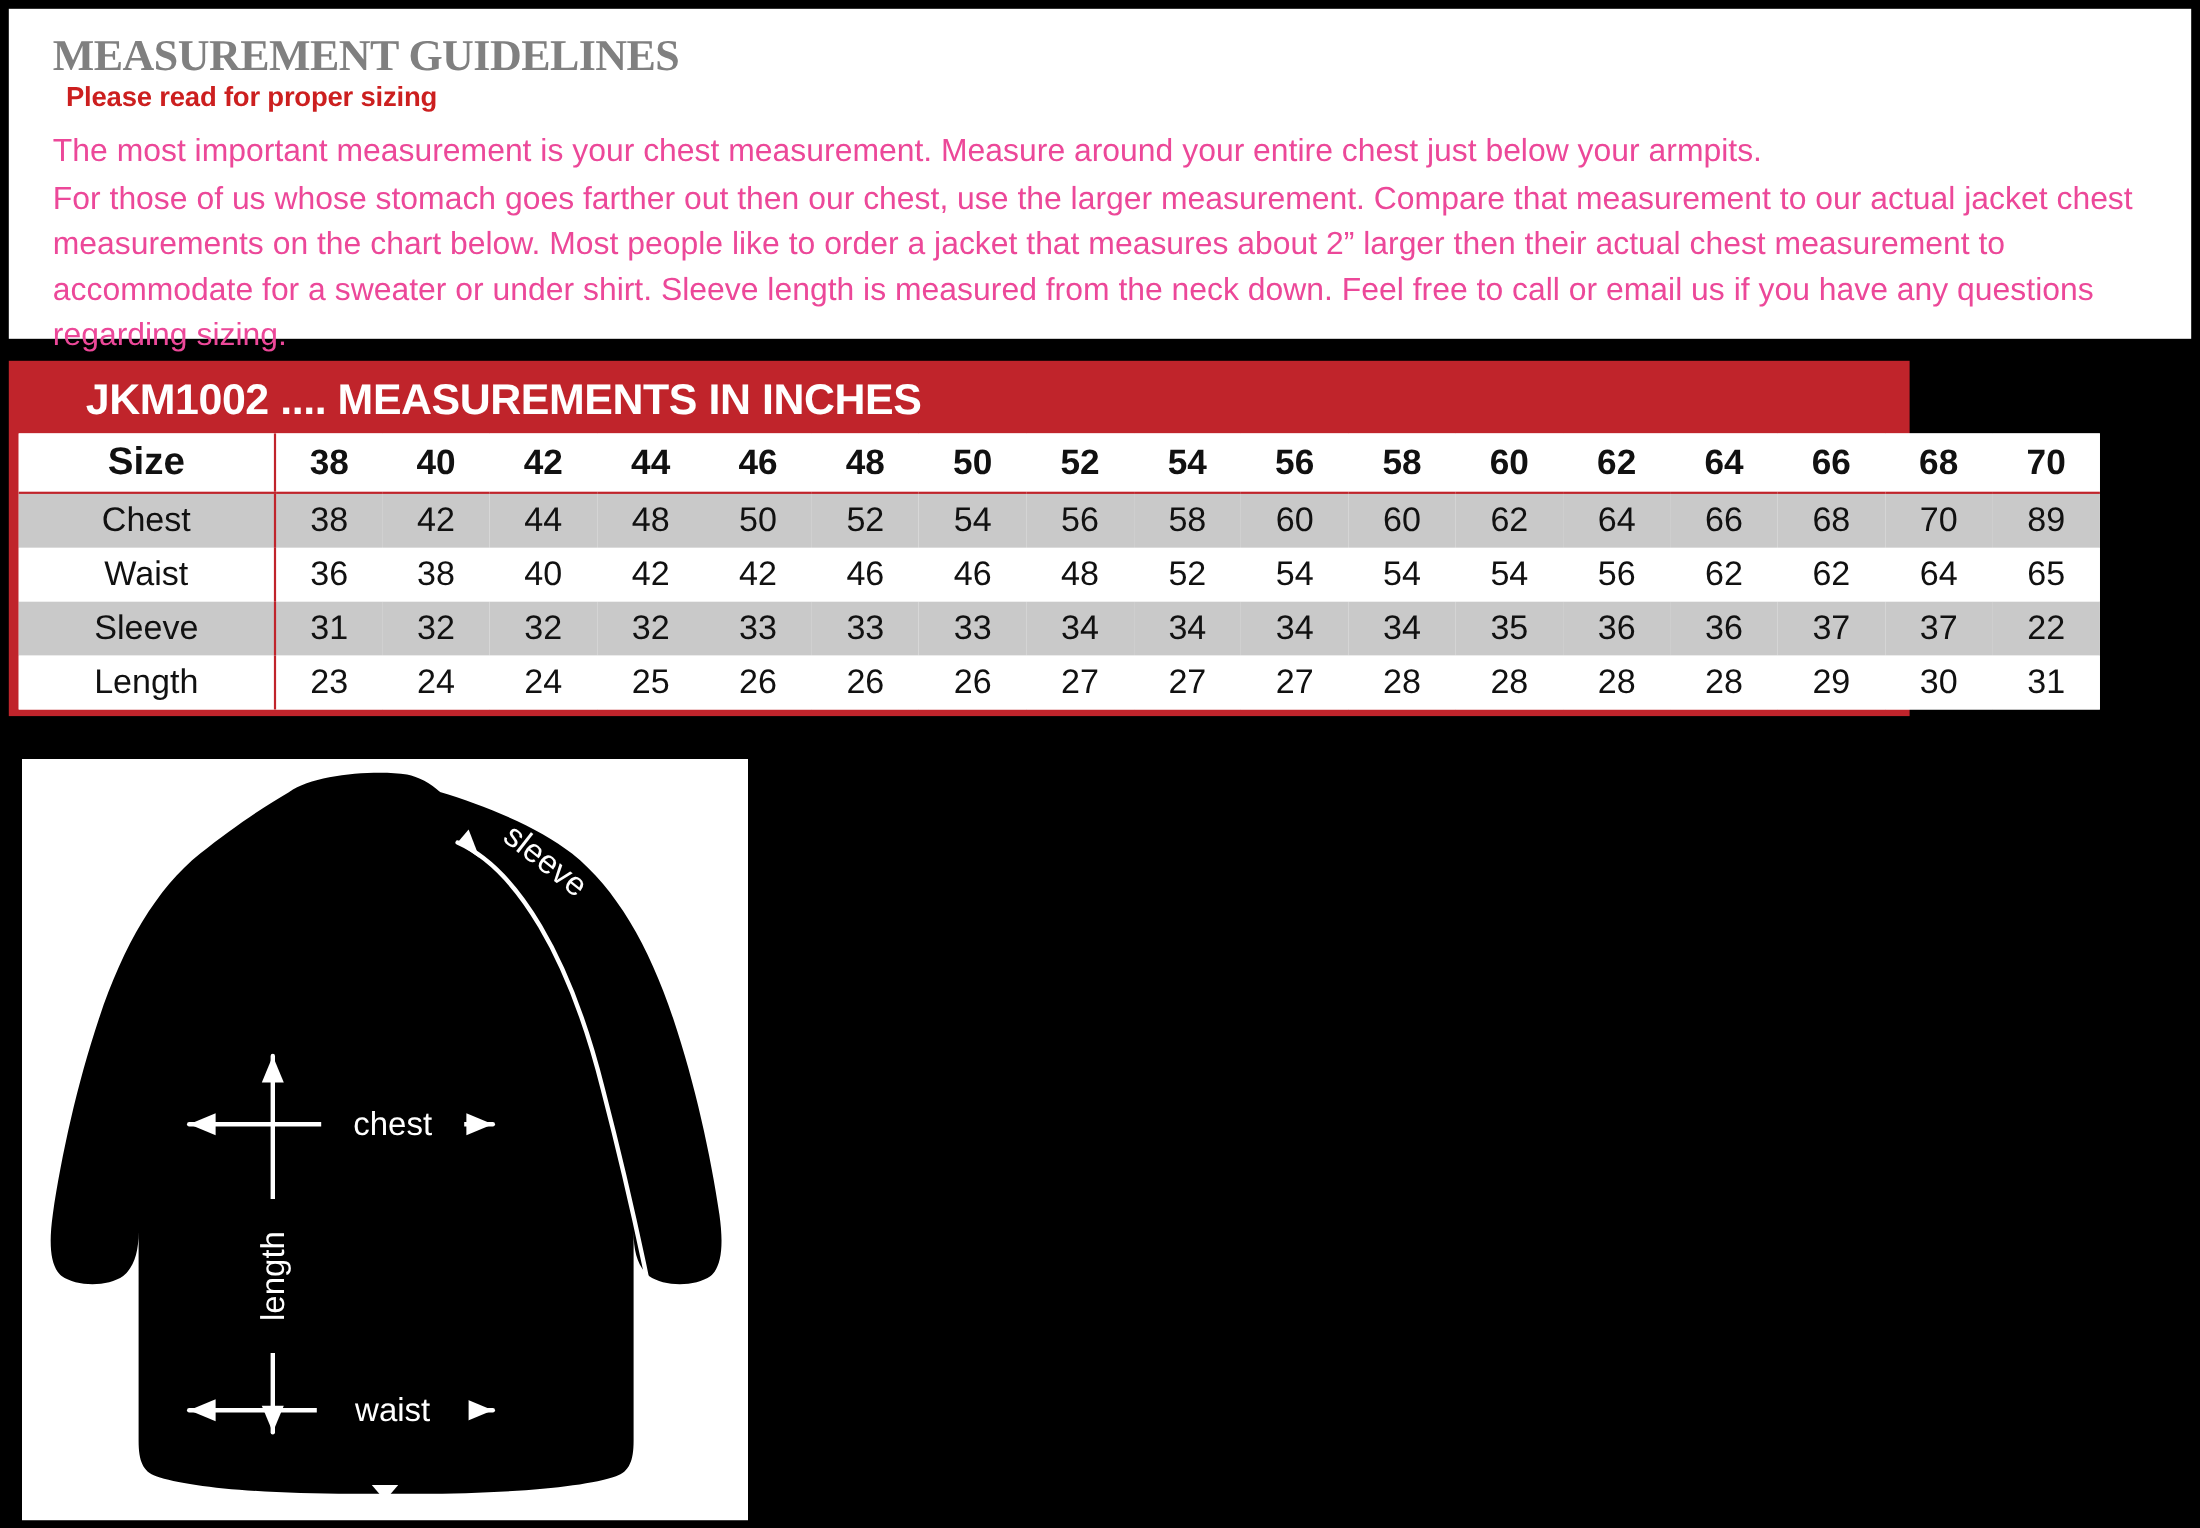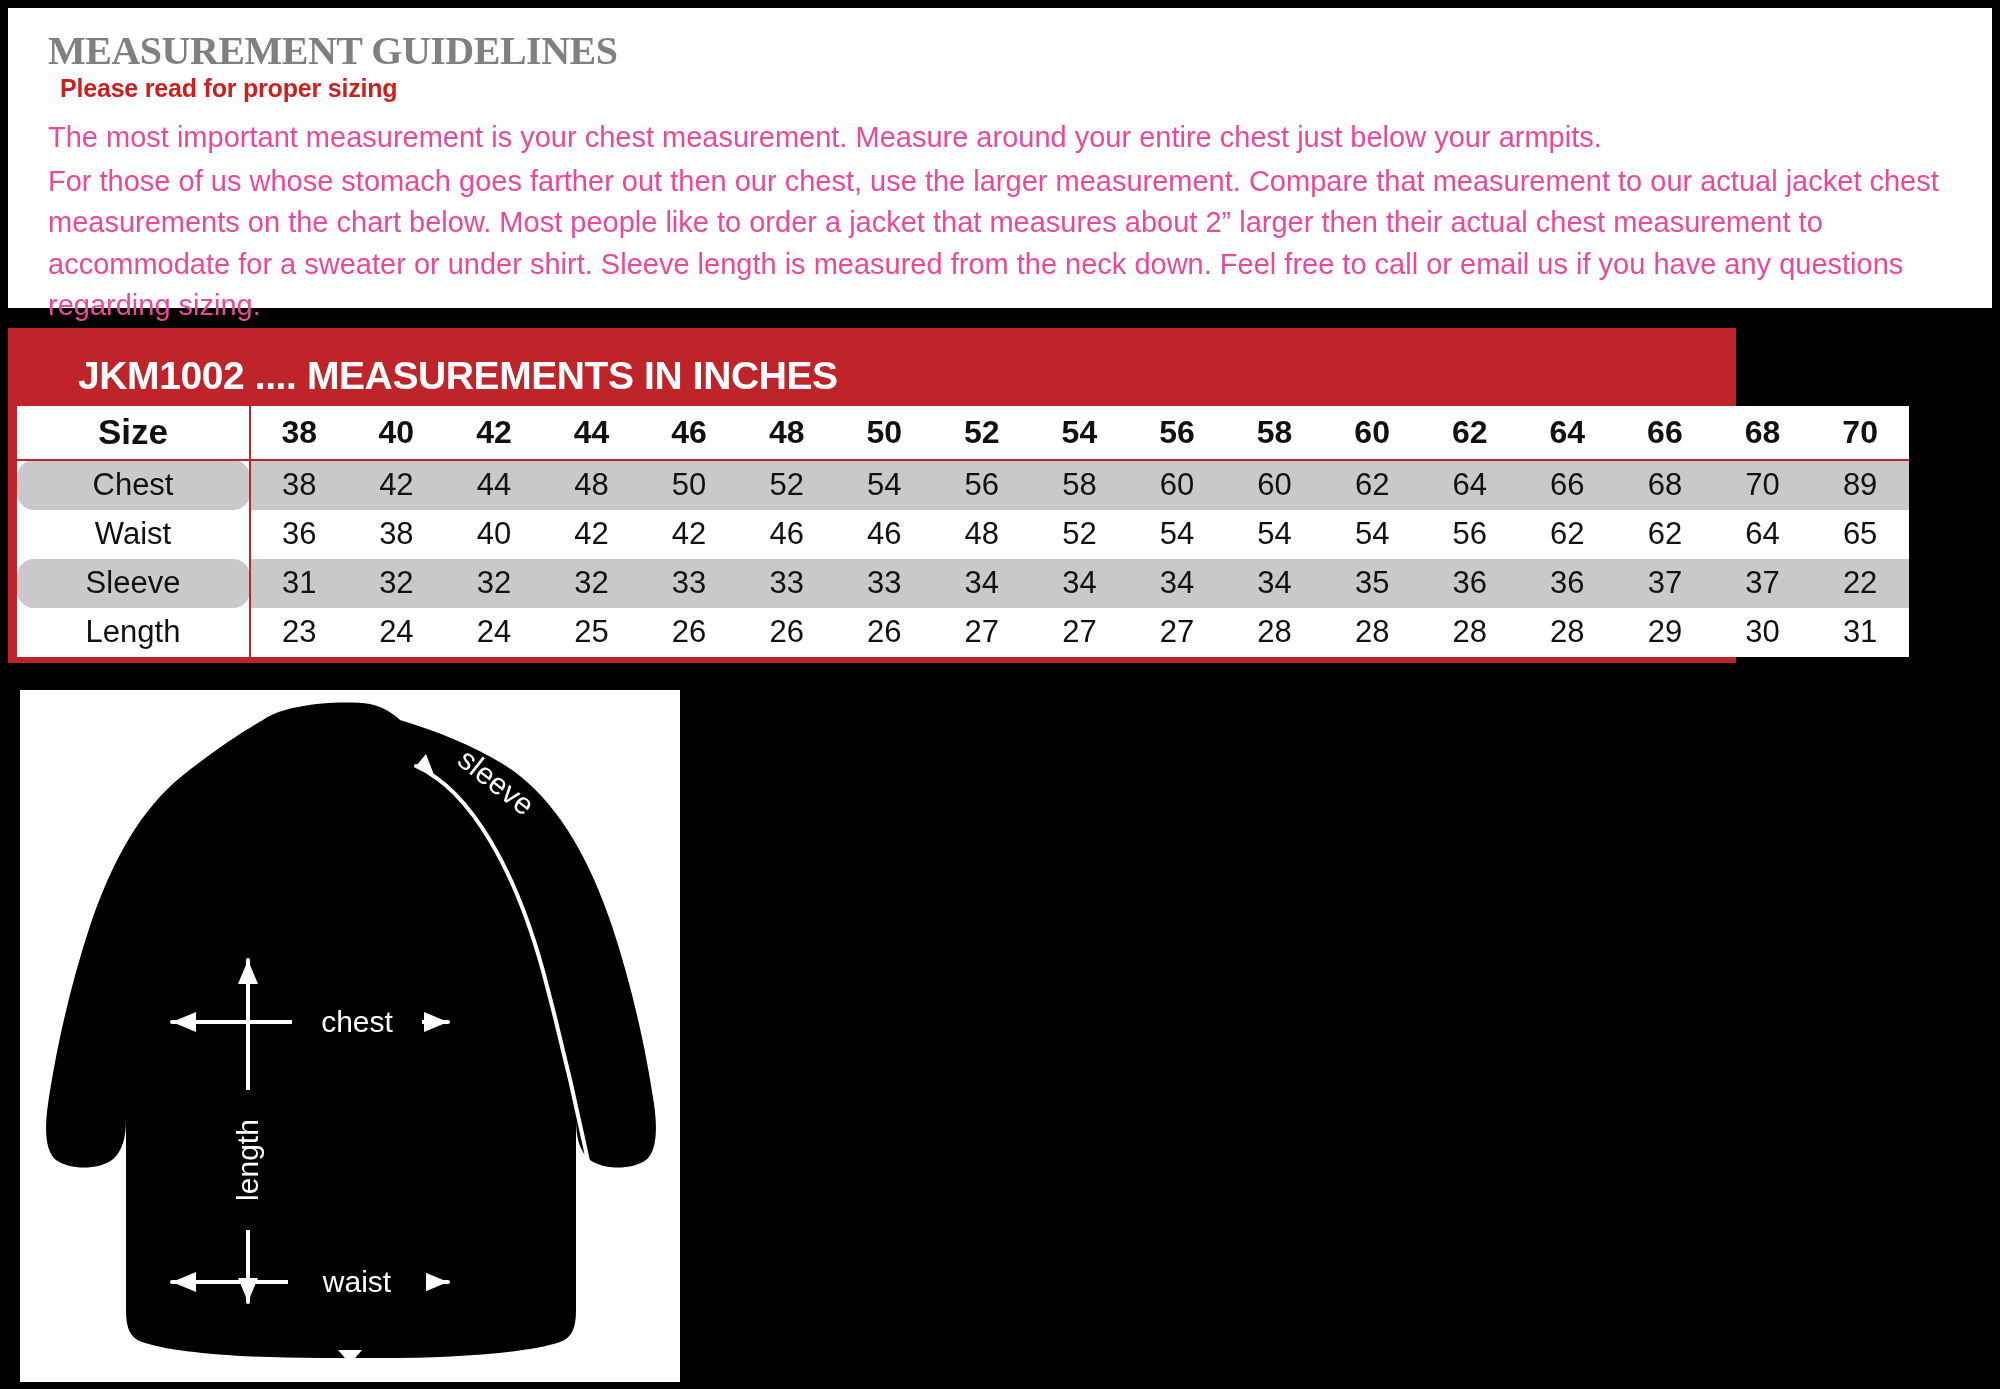--- a/index.html
+++ b/index.html
@@ -59,21 +59,21 @@
   }
 
   
   .chart-block {
     position: absolute;
     left: 8px;
     top: 328px;
     width: 1728px;
     background: #c0242b;
     box-sizing: border-box;
-    padding: 16px 0 6px 0;
+    padding: 4px 0 6px 0;
   }
   .chart-head {
     padding: 10px 0 8px 70px;
     color: #ffffff;
     font-size: 39px;
     font-weight: bold;
     letter-spacing: -0.4px;
     font-family: "Liberation Sans", sans-serif;
   }
   table.sizechart {
@@ -97,21 +97,20 @@
     background: #ffffff;
     border-bottom: 2px solid #c0242b;
   }
   table.sizechart tr.head th.rowlabel {
     font-size: 35px;
   }
   td.rowlabel, th.rowlabel {
     width: 232px;
     text-align: center;
     font-size: 32px;
-    border-radius: 17px;
   }
   tr.alt td { background: #c9c9c9; }
   tr.norm td { background: #ffffff; }
   td.rowlabel { background: #c9c9c9 !important; }
   tr.norm td.rowlabel { background: #ffffff !important; }
   .col-sep { border-left: 2px solid #c0242b; }
 
   
   .diagram {
     position: absolute;

